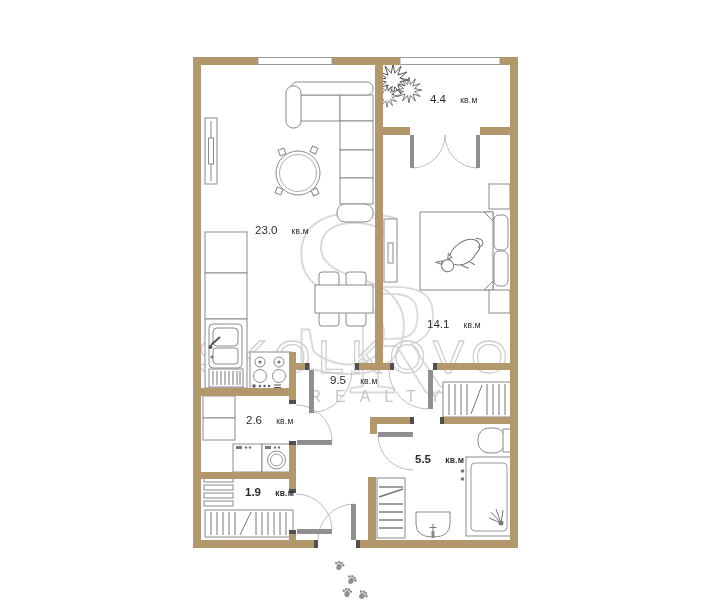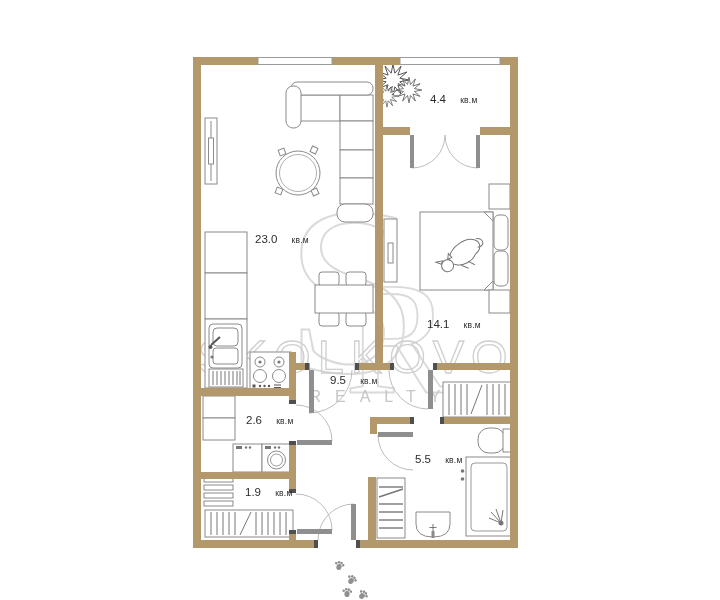--- a/index.html
+++ b/index.html
@@ -339,42 +339,42 @@
         <rect x="289" y="400" width="7" height="4"></rect>
           <rect x="289" y="441" width="7" height="4"></rect>
         <rect x="289" y="489" width="7" height="4"></rect>
           <rect x="289" y="530" width="7" height="4"></rect>
         <rect x="314" y="540" width="4" height="8"></rect>
           <rect x="356" y="540" width="4" height="8"></rect>
       </g>
     </g>
   </svg>
 
-  <div class="rlabel" style="left:255px;top:233px;">
+  <div class="rlabel" style="left:255px;top:224px;">
     <span>23.0</span>
     <span class="unit">кв.м</span>
   </div>
   <div class="rlabel" style="left:430px;top:93px;">
     <span>4.4</span>
     <span class="unit">кв.м</span>
   </div>
   <div class="rlabel" style="left:427px;top:318px;">
     <span>14.1</span>
     <span class="unit">кв.м</span>
   </div>
   <div class="rlabel" style="left:330px;top:374px;">
     <span>9.5</span>
     <span class="unit">кв.м</span>
   </div>
   <div class="rlabel" style="left:246px;top:414px;text-align:center;">
     <span>2.6</span>
     <span class="unit">кв.м</span>
   </div>
-  <div class="rlabel" style="left:245px;top:486px;">
+  <div class="rlabel" style="left:245px;top:486px;font-weight:bold;">
     <span>1.9</span>
     <span class="unit">кв.м</span>
   </div>
-  <div class="rlabel" style="left:415px;top:453px;">
+  <div class="rlabel" style="left:415px;top:453px;font-weight:bold;">
     <span>5.5</span>
     <span class="unit">кв.м</span>
   </div>
 
 </div>
 
 </body></html>

